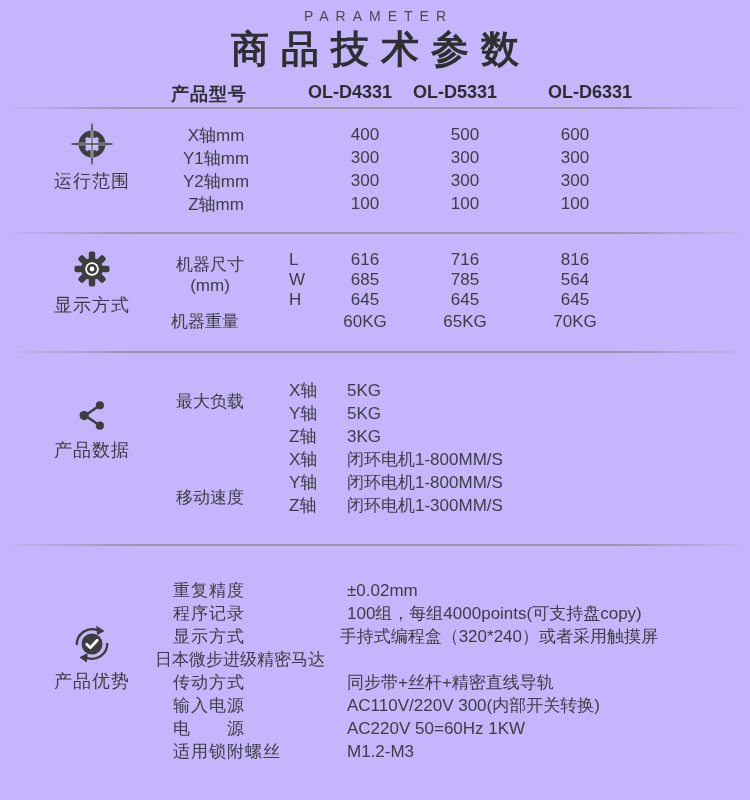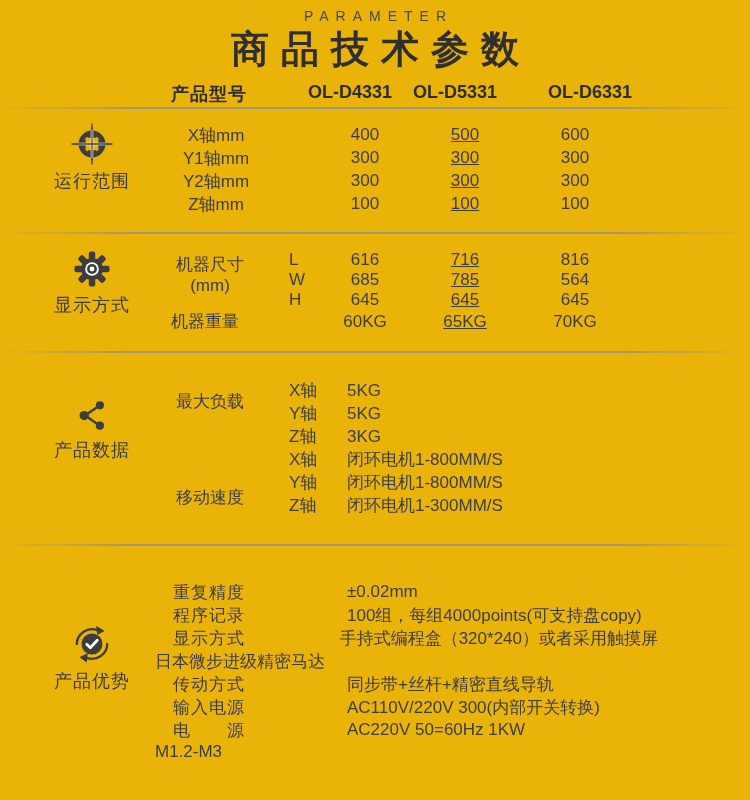--- a/index.html
+++ b/index.html
@@ -1,17 +1,17 @@
 <!DOCTYPE html>
 <html><head>
 <meta charset="utf-8">
 <style>
   html,body{margin:0;padding:0;background:#fff;}
   .page{
-    position:relative;width:750px;height:800px;background:#eab308;overflow:hidden;
+    position:relative;width:750px;height:800px;background:#c4b5fd;overflow:hidden;
     font-family:"Liberation Sans","DejaVu Sans",sans-serif;color:#3c3c3c;
   }
   
   .eyebrow{position:absolute;top:8px;left:0;width:100%;text-align:center;
     font-size:14px;letter-spacing:7px;color:#4a4a4a;text-indent:7px;}
   .title{position:absolute;top:24px;left:0;width:100%;margin:0;text-align:center;
     font-size:38px;font-weight:600;letter-spacing:12px;color:#2f2f2f;text-indent:12px;}
   
   .divider{position:absolute;left:0;width:750px;height:2px;
     background:linear-gradient(90deg,rgba(150,150,150,0) 0%,rgba(145,145,145,.85) 18%,rgba(145,145,145,.85) 82%,rgba(150,150,150,0) 100%);}
@@ -26,21 +26,21 @@
   .sec1{top:107px;height:125px}
   .sec2{top:232px;height:119px}
   .sec3{top:352px;height:192px}
   .sec4{top:546px;height:250px}
   .trow{display:flex;align-items:center;padding-left:155px;font-size:17px;color:#3e3e3e;}
   .c-lbl{width:122px;box-sizing:border-box;}
   .lbl-center{text-align:center;}
   .lbl-left{padding-left:16px;width:110px;}
   .c-sub-after-center{width:43px;padding-left:12px;box-sizing:border-box;}
   .c-v1{width:90px;text-align:center;}
-  .c-v2{width:110px;text-align:center;text-decoration:underline;}
+  .c-v2{width:110px;text-align:center;}
   .c-v3{width:110px;text-align:center;}
   .c-long{margin-left:27px;white-space:nowrap;}
   .adv-lbl{width:192px;padding-left:18px;box-sizing:border-box;letter-spacing:1px;}
   .adv-val{white-space:nowrap;}
   
   .model-row{position:absolute;top:82px;left:0;width:750px;display:flex;
     padding-left:155px;box-sizing:border-box;font-size:18px;font-weight:700;color:#2e2e2e;}
   .mr-lbl{width:110px;padding-left:16px;box-sizing:border-box;letter-spacing:1px;}
   .mr-sp{width:55px;}
   .mr-v{text-align:center;}
@@ -266,17 +266,18 @@
     </div>
     <div class="trow">
       <div class="adv-lbl">输入电源</div>
       <div class="adv-val">AC110V/220V 300(内部开关转换)</div>
     </div>
     <div class="trow">
       <div class="adv-lbl">电　　源</div>
       <div class="adv-val">AC220V 50=60Hz 1KW</div>
     </div>
     <div class="trow">
+      <div class="adv-lbl">适用锁附螺丝</div>
       <div class="adv-val">M1.2-M3</div>
     </div>
   </div>
 
 </div>
 
 </body></html>

